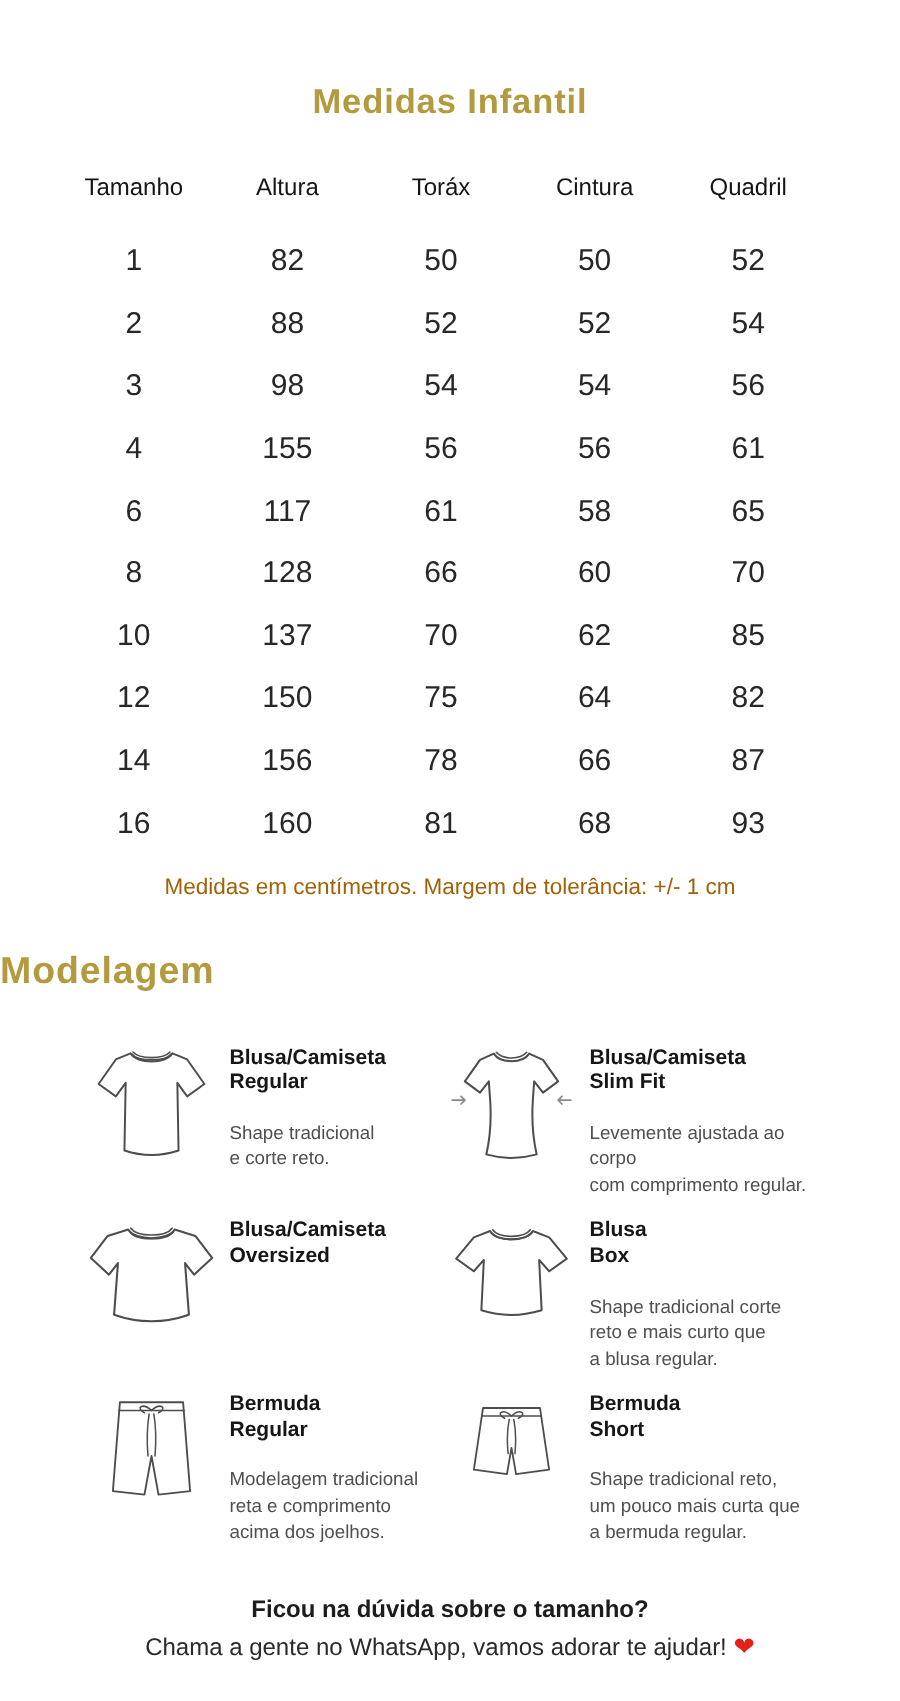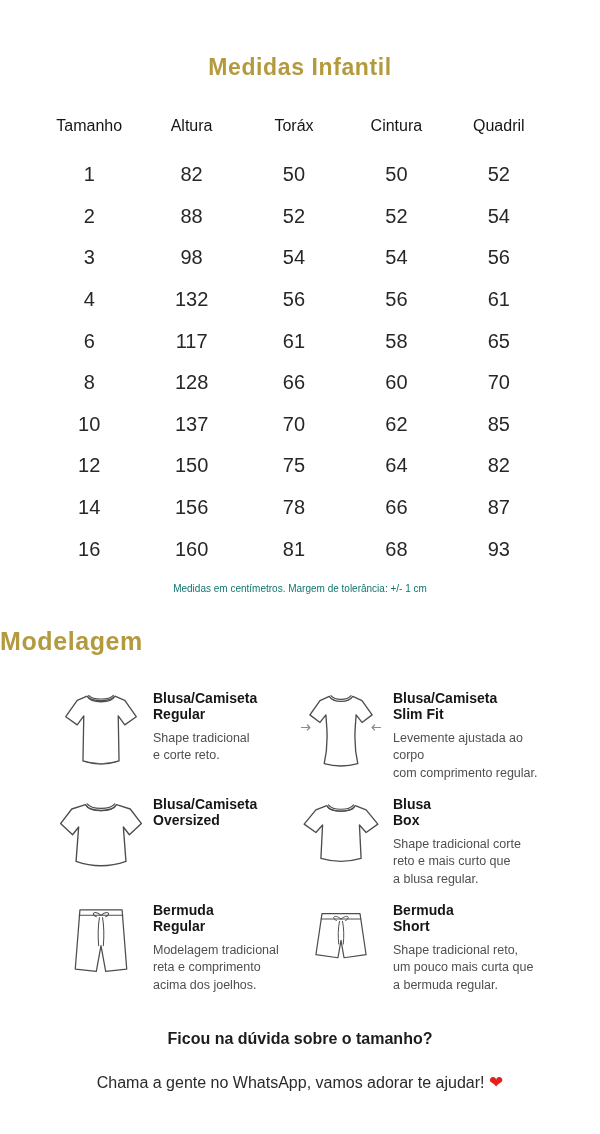--- a/index.html
+++ b/index.html
@@ -17,37 +17,37 @@
     display: grid; grid-template-columns: repeat(5, 1fr);
     padding: 0 50px 0 38px; margin-top: 36px;
     font-weight: 400; font-size: 16px; text-align: center; color: #151515;
   }
   .size-row {
     display: grid; grid-template-columns: repeat(5, 1fr);
     padding: 0 50px 0 38px; height: 41.6px; align-items: center;
     text-align: center; font-size: 20px; color: #272727;
   }
   .size-rows { margin-top: 19px; }
-  .footnote { margin-top: 13px; text-align: center; font-size: 10px; color: #0f766e; }
+  .footnote { margin-top: 13px; text-align: center; font-size: 15px; color: #a16207; }
   .section-title {
     margin-top: 33px; text-align: left;
     font-size: 25px; font-weight: 700; letter-spacing: .6px; color: #b49a3e;
   }
   .model-grid {
     margin-top: 32px; padding-left: 58px;
     display: grid; grid-template-columns: 240px 240px;
   }
   .model-item { display: flex; align-items: flex-start; min-height: 96px; margin-bottom: 10px; }
   .icon-box { width: 86px; min-width: 86px; margin-right: 9px; display: flex; justify-content: center; }
   .item-text { padding-top: 2px; }
   .item-title { font-size: 14px; font-weight: 700; line-height: 1.18; white-space: pre-line; color: #161616; }
-  .item-desc { margin-top: 7px; font-size: 12.5px; line-height: 1.4; white-space: pre-line; color: #4f4f4f; }
+  .item-desc { margin-top: 18px; font-size: 12.5px; line-height: 1.4; white-space: pre-line; color: #4f4f4f; }
   .footer { margin-top: 24px; text-align: center; }
   .footer-q { font-size: 16px; font-weight: 700; color: #1c1c1c; }
-  .footer-cta { margin-top: 24px; font-size: 16px; color: #2a2a2a; }
+  .footer-cta { margin-top: 4px; font-size: 16px; color: #2a2a2a; }
   .heart { color: #e3211a; font-size: 17px; }
   svg .g { fill: #ffffff; stroke: #4d4d4d; stroke-width: 1.6; stroke-linejoin: round; stroke-linecap: round; }
   svg .d { fill: none; stroke: #4d4d4d; stroke-width: 1.3; stroke-linecap: round; }
   svg .a { fill: none; stroke: #8a8a8a; stroke-width: 1.4; stroke-linecap: round; stroke-linejoin: round; }
 </style>
 </head>
 <body>
 
 <div class="page-title">Medidas Infantil</div>
 
@@ -76,21 +76,21 @@
   </div>
   <div class="size-row">
     <span>3</span>
     <span>98</span>
     <span>54</span>
     <span>54</span>
     <span>56</span>
   </div>
   <div class="size-row">
     <span>4</span>
-    <span>132</span>
+    <span>155</span>
     <span>56</span>
     <span>56</span>
     <span>61</span>
   </div>
   <div class="size-row">
     <span>6</span>
     <span>117</span>
     <span>61</span>
     <span>58</span>
     <span>65</span>

